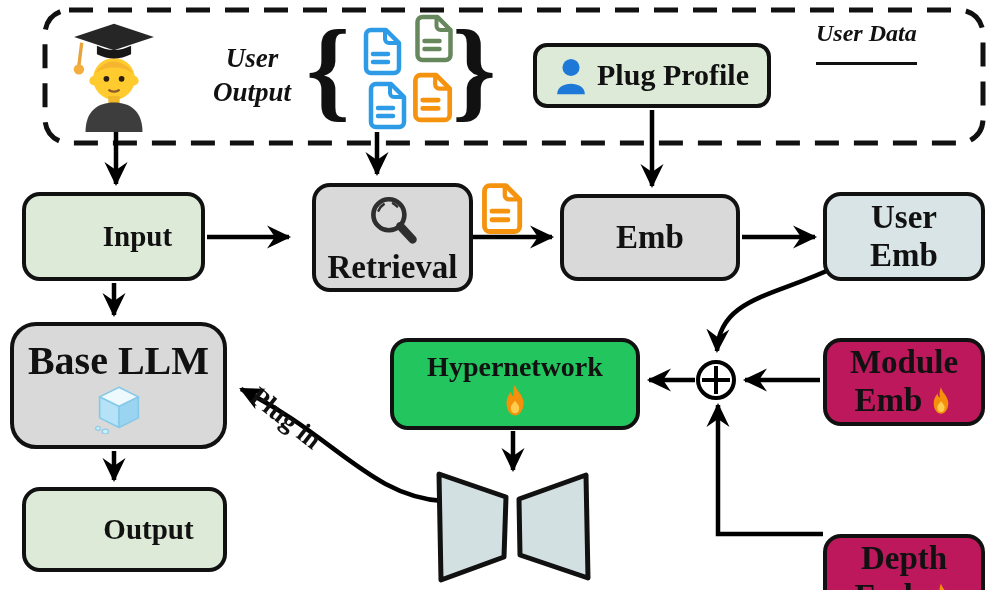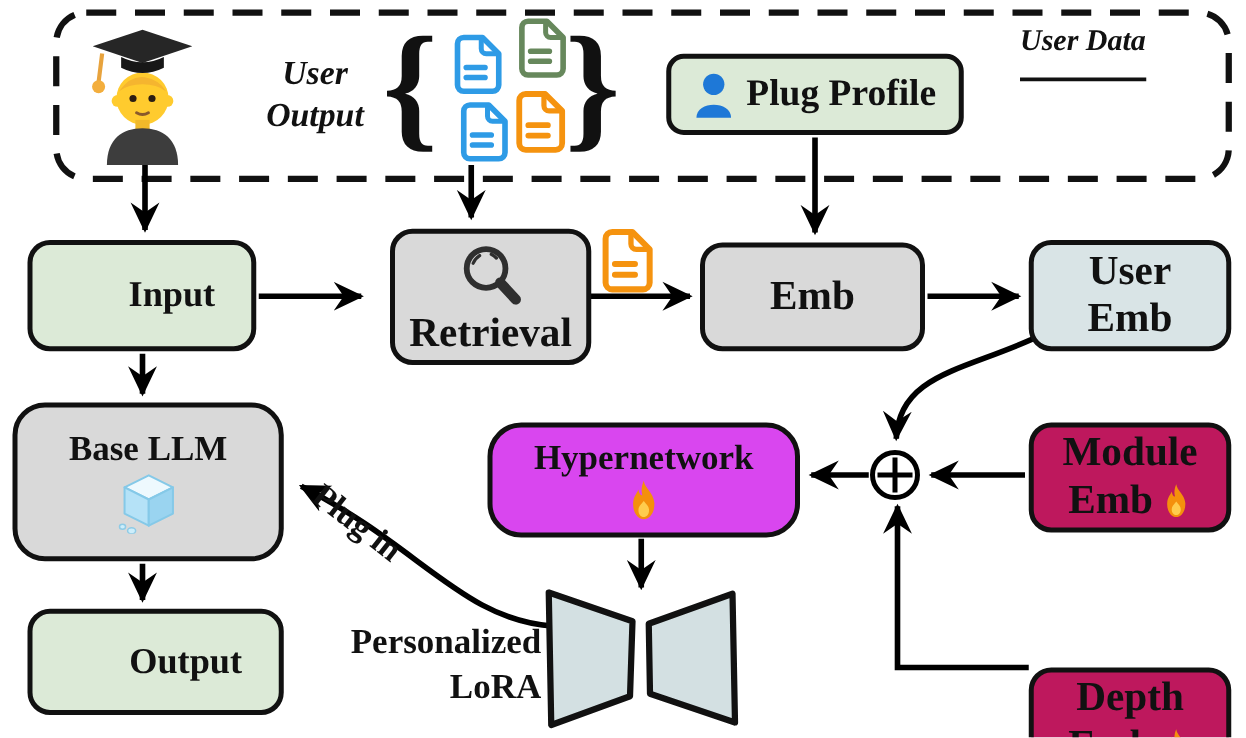--- a/index.html
+++ b/index.html
@@ -6,21 +6,21 @@
   .canvas{position:relative;width:997px;height:590px;background:#fff;overflow:hidden;
           font-family:Liberation Serif, serif;color:#111;}
   svg.overlay{position:absolute;left:0;top:0;z-index:1;}
   .node{position:absolute;box-sizing:border-box;border:4px solid #111;border-radius:18px;
         display:flex;flex-direction:column;align-items:center;justify-content:center;
         font-weight:700;text-align:center;z-index:2;line-height:1.15;}
   .green{background:#dcead7;}
   .gray{background:#d9d9d9;}
   .teal{background:#d9e4e6;}
   .blue{background:#be185d;}
-  .peach{background:#d946ef;border-radius:27px;}
+  .peach{background:#22c55e;}
   .lbl-lg{font-size:29px;padding-left:48px;}
   .lbl-md{font-size:33px;}
   .emb-line{display:flex;align-items:center;justify-content:center;gap:7px;}
   .abs{position:absolute;z-index:2;}
   .history-text{font-style:italic;font-weight:800;font-size:27px;line-height:1.25;text-align:center;}
   .brace{font-size:112px;font-weight:700;line-height:118px;z-index:2;}
   .user-data-title{font-style:italic;font-weight:800;font-size:24px;
         border-bottom:3px solid #111;padding-bottom:15px;}
   .plug-in{font-weight:800;font-size:27px;transform:rotate(38deg);transform-origin:left top;z-index:3;}
   .lora-label{font-weight:800;font-size:28px;line-height:1.3;text-align:right;}
@@ -158,21 +158,21 @@
   <div class="node gray lbl-md" style="left:560px;top:194px;width:180px;height:87px;">
     <div>Emb</div>
   </div>
 
   <div class="node teal lbl-md" style="left:823px;top:192px;width:162px;height:89px;">
     <div>User</div>
     <div>Emb</div>
   </div>
 
   <div class="node gray" style="left:10px;top:322px;width:217px;height:127px;border-radius:26px;">
-    <span style="font-size:28px;">Base LLM</span>
+    <span style="font-size:40px;">Base LLM</span>
     <svg class="icon" width="52" height="50" viewBox="0 0 64 62">
       <polygon points="32,4 56,16 32,28 8,16" fill="#eef9fe" stroke="#85c9e8" stroke-width="2" stroke-linejoin="round"></polygon>
       <polygon points="8,16 32,28 32,54 8,42" fill="#b5e2f7" stroke="#85c9e8" stroke-width="2" stroke-linejoin="round"></polygon>
       <polygon points="56,16 32,28 32,54 56,42" fill="#9ad4f0" stroke="#85c9e8" stroke-width="2" stroke-linejoin="round"></polygon>
       <ellipse cx="6" cy="55" rx="3" ry="2.5" fill="#cdeefb" stroke="#8fcbe6" stroke-width="1.5"></ellipse>
       <ellipse cx="15" cy="59" rx="4" ry="3" fill="#cdeefb" stroke="#8fcbe6" stroke-width="1.5"></ellipse>
     </svg>
   </div>
 
   <div class="node peach" style="left:390px;top:338px;width:250px;height:92px;">
@@ -204,18 +204,14 @@
       </svg>
     </div>
   </div>
 
   <div class="node green lbl-lg" style="left:22px;top:487px;width:205px;height:85px;">
     <span>Output</span>
   </div>
 
   <div class="abs plug-in" style="left:263px;top:381px;">Plug in</div>
 
-  <div class="abs lora-label" style="left:238px;top:496px;width:195px;">
-    <div>Personalized</div>
-    <div>LoRA</div>
-  </div>
 
 </div>
 
 </body></html>

